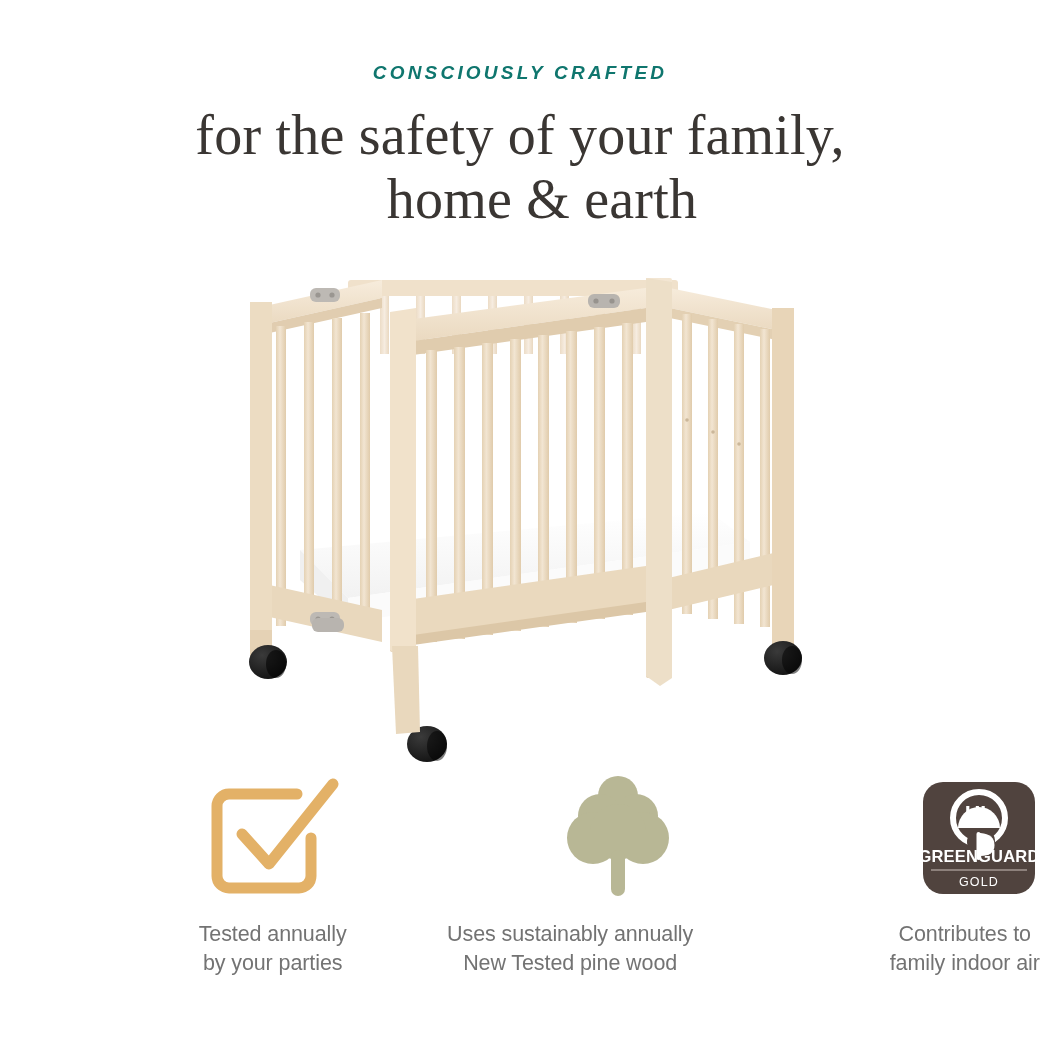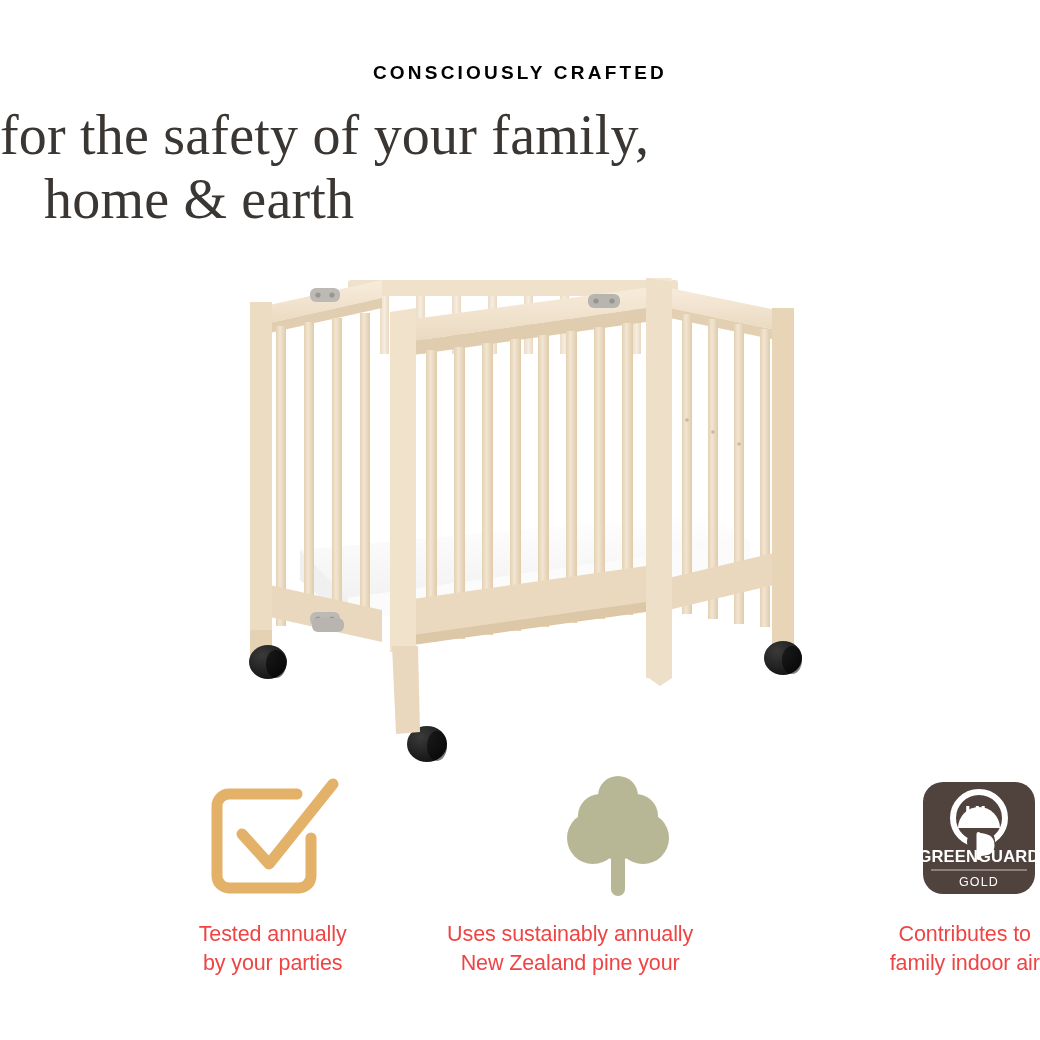--- a/index.html
+++ b/index.html
@@ -24,28 +24,30 @@
   .eyebrow {
     position: absolute;
     top: 62px;
     left: 0;
     width: 1040px;
     text-align: center;
     font-family: "Liberation Sans", sans-serif;
     font-size: 19px;
     font-weight: 600;
     letter-spacing: 3.2px;
-    color: #000000;
+    color: #0f766e;
     text-transform: uppercase;
+    font-style: italic;
   }
   .headline {
     position: absolute;
     top: 104px;
     left: 0;
     width: 1040px;
+    text-align: center;
     font-family: "Liberation Serif", serif;
     font-size: 56px;
     font-weight: 400;
     line-height: 1.14;
     color: #3a3633;
     letter-spacing: 0.2px;
   }
   .headline .l2 { display: block; padding-left: 44px; }
 
   
@@ -77,21 +79,21 @@
     display: flex;
     align-items: center;
     justify-content: center;
   }
   .feature-caption {
     margin-top: 8px;
     text-align: center;
     font-family: "Liberation Sans", sans-serif;
     font-size: 21.5px;
     line-height: 1.33;
-    color: #ef4444;
+    color: #737373;
     letter-spacing: -0.1px;
   }
   .feature-caption .l2 { display: block; }
 </style>
 </head>
 <body>
 
 <div id="page">
 
   <div class="eyebrow">CONSCIOUSLY CRAFTED</div>
@@ -294,21 +296,21 @@
             <circle cx="50" cy="66" r="26"></circle>
             <circle cx="100" cy="66" r="26"></circle>
             <circle cx="75" cy="60" r="28"></circle>
             <rect x="40" y="58" width="70" height="26"></rect>
             <rect x="68" y="78" width="14" height="46" rx="7"></rect>
           </g>
         </svg>
       </div>
       <div class="feature-caption">
         <span>Uses sustainably annually</span>
-        <span class="l2">New Zealand pine your</span>
+        <span class="l2">New Tested pine wood</span>
       </div>
     </div>
 
     <div class="feature">
       <div class="feature-icon">
         <svg width="150" height="130" viewBox="0 0 150 130" xmlns="http://www.w3.org/2000/svg">
           <rect x="33" y="10" width="112" height="112" rx="20" fill="#50433e"></rect>
 
           <g>
             <circle cx="89" cy="46" r="26" fill="none" stroke="#ffffff" stroke-width="6"></circle>

